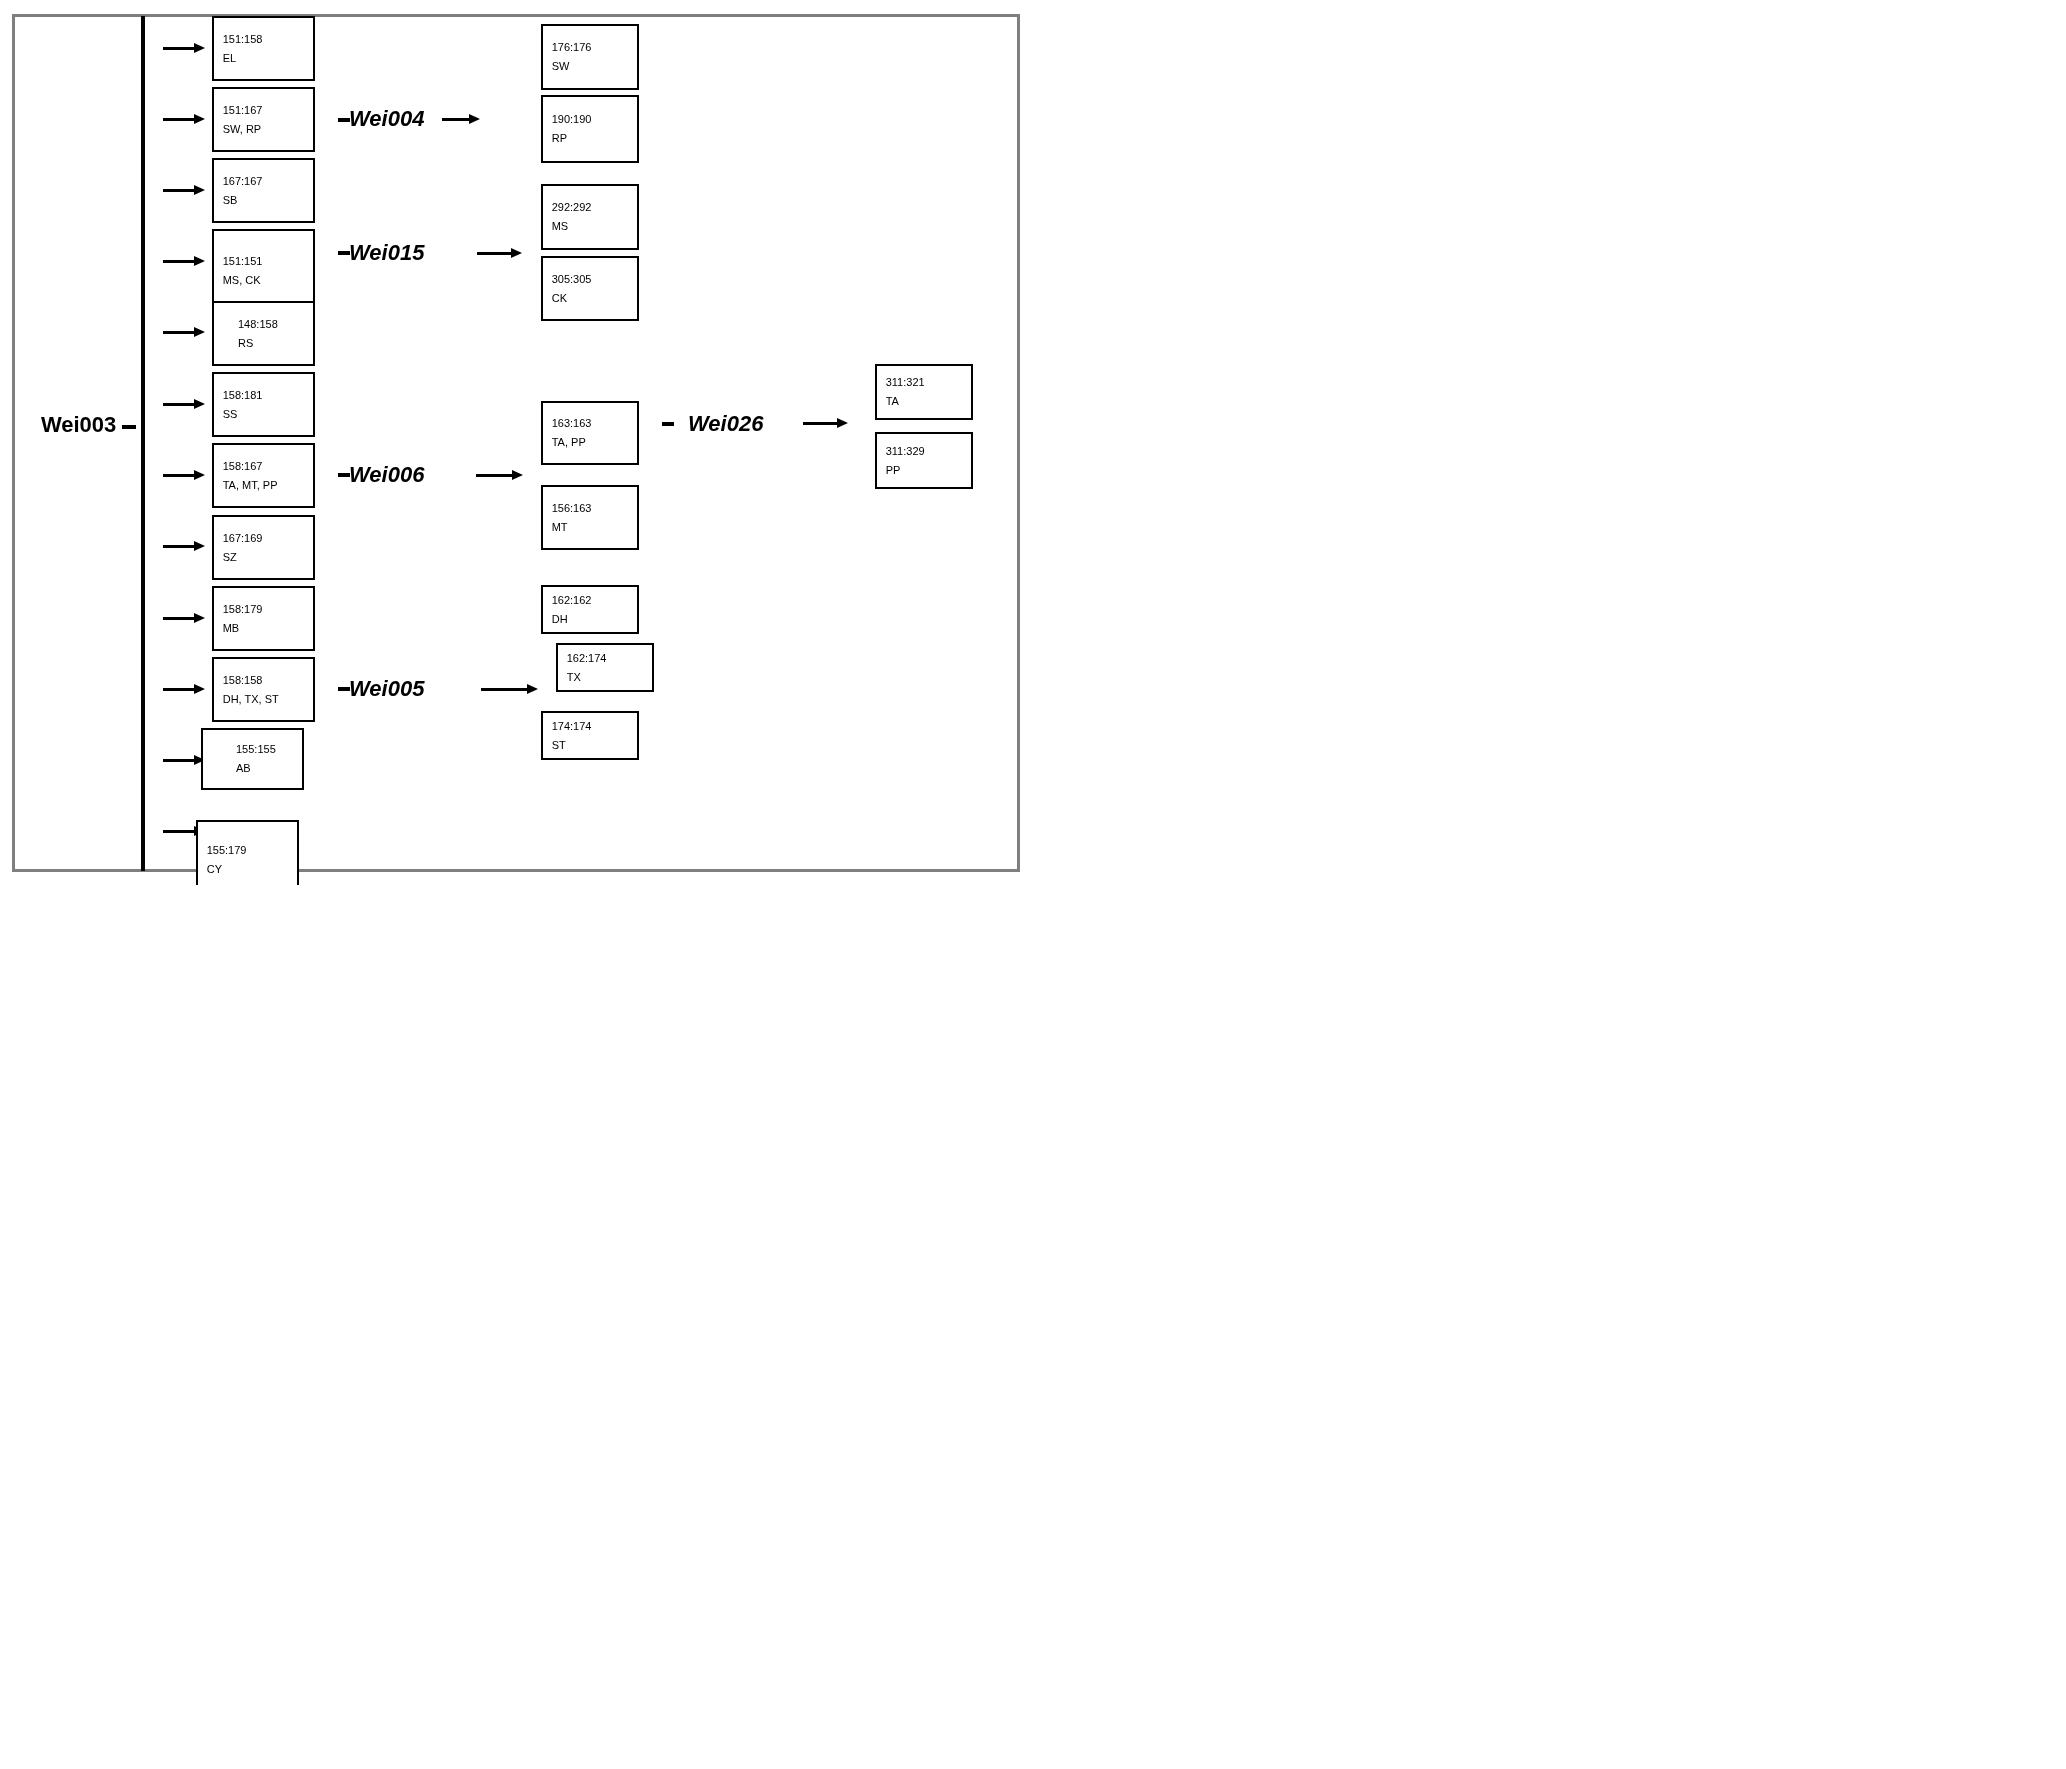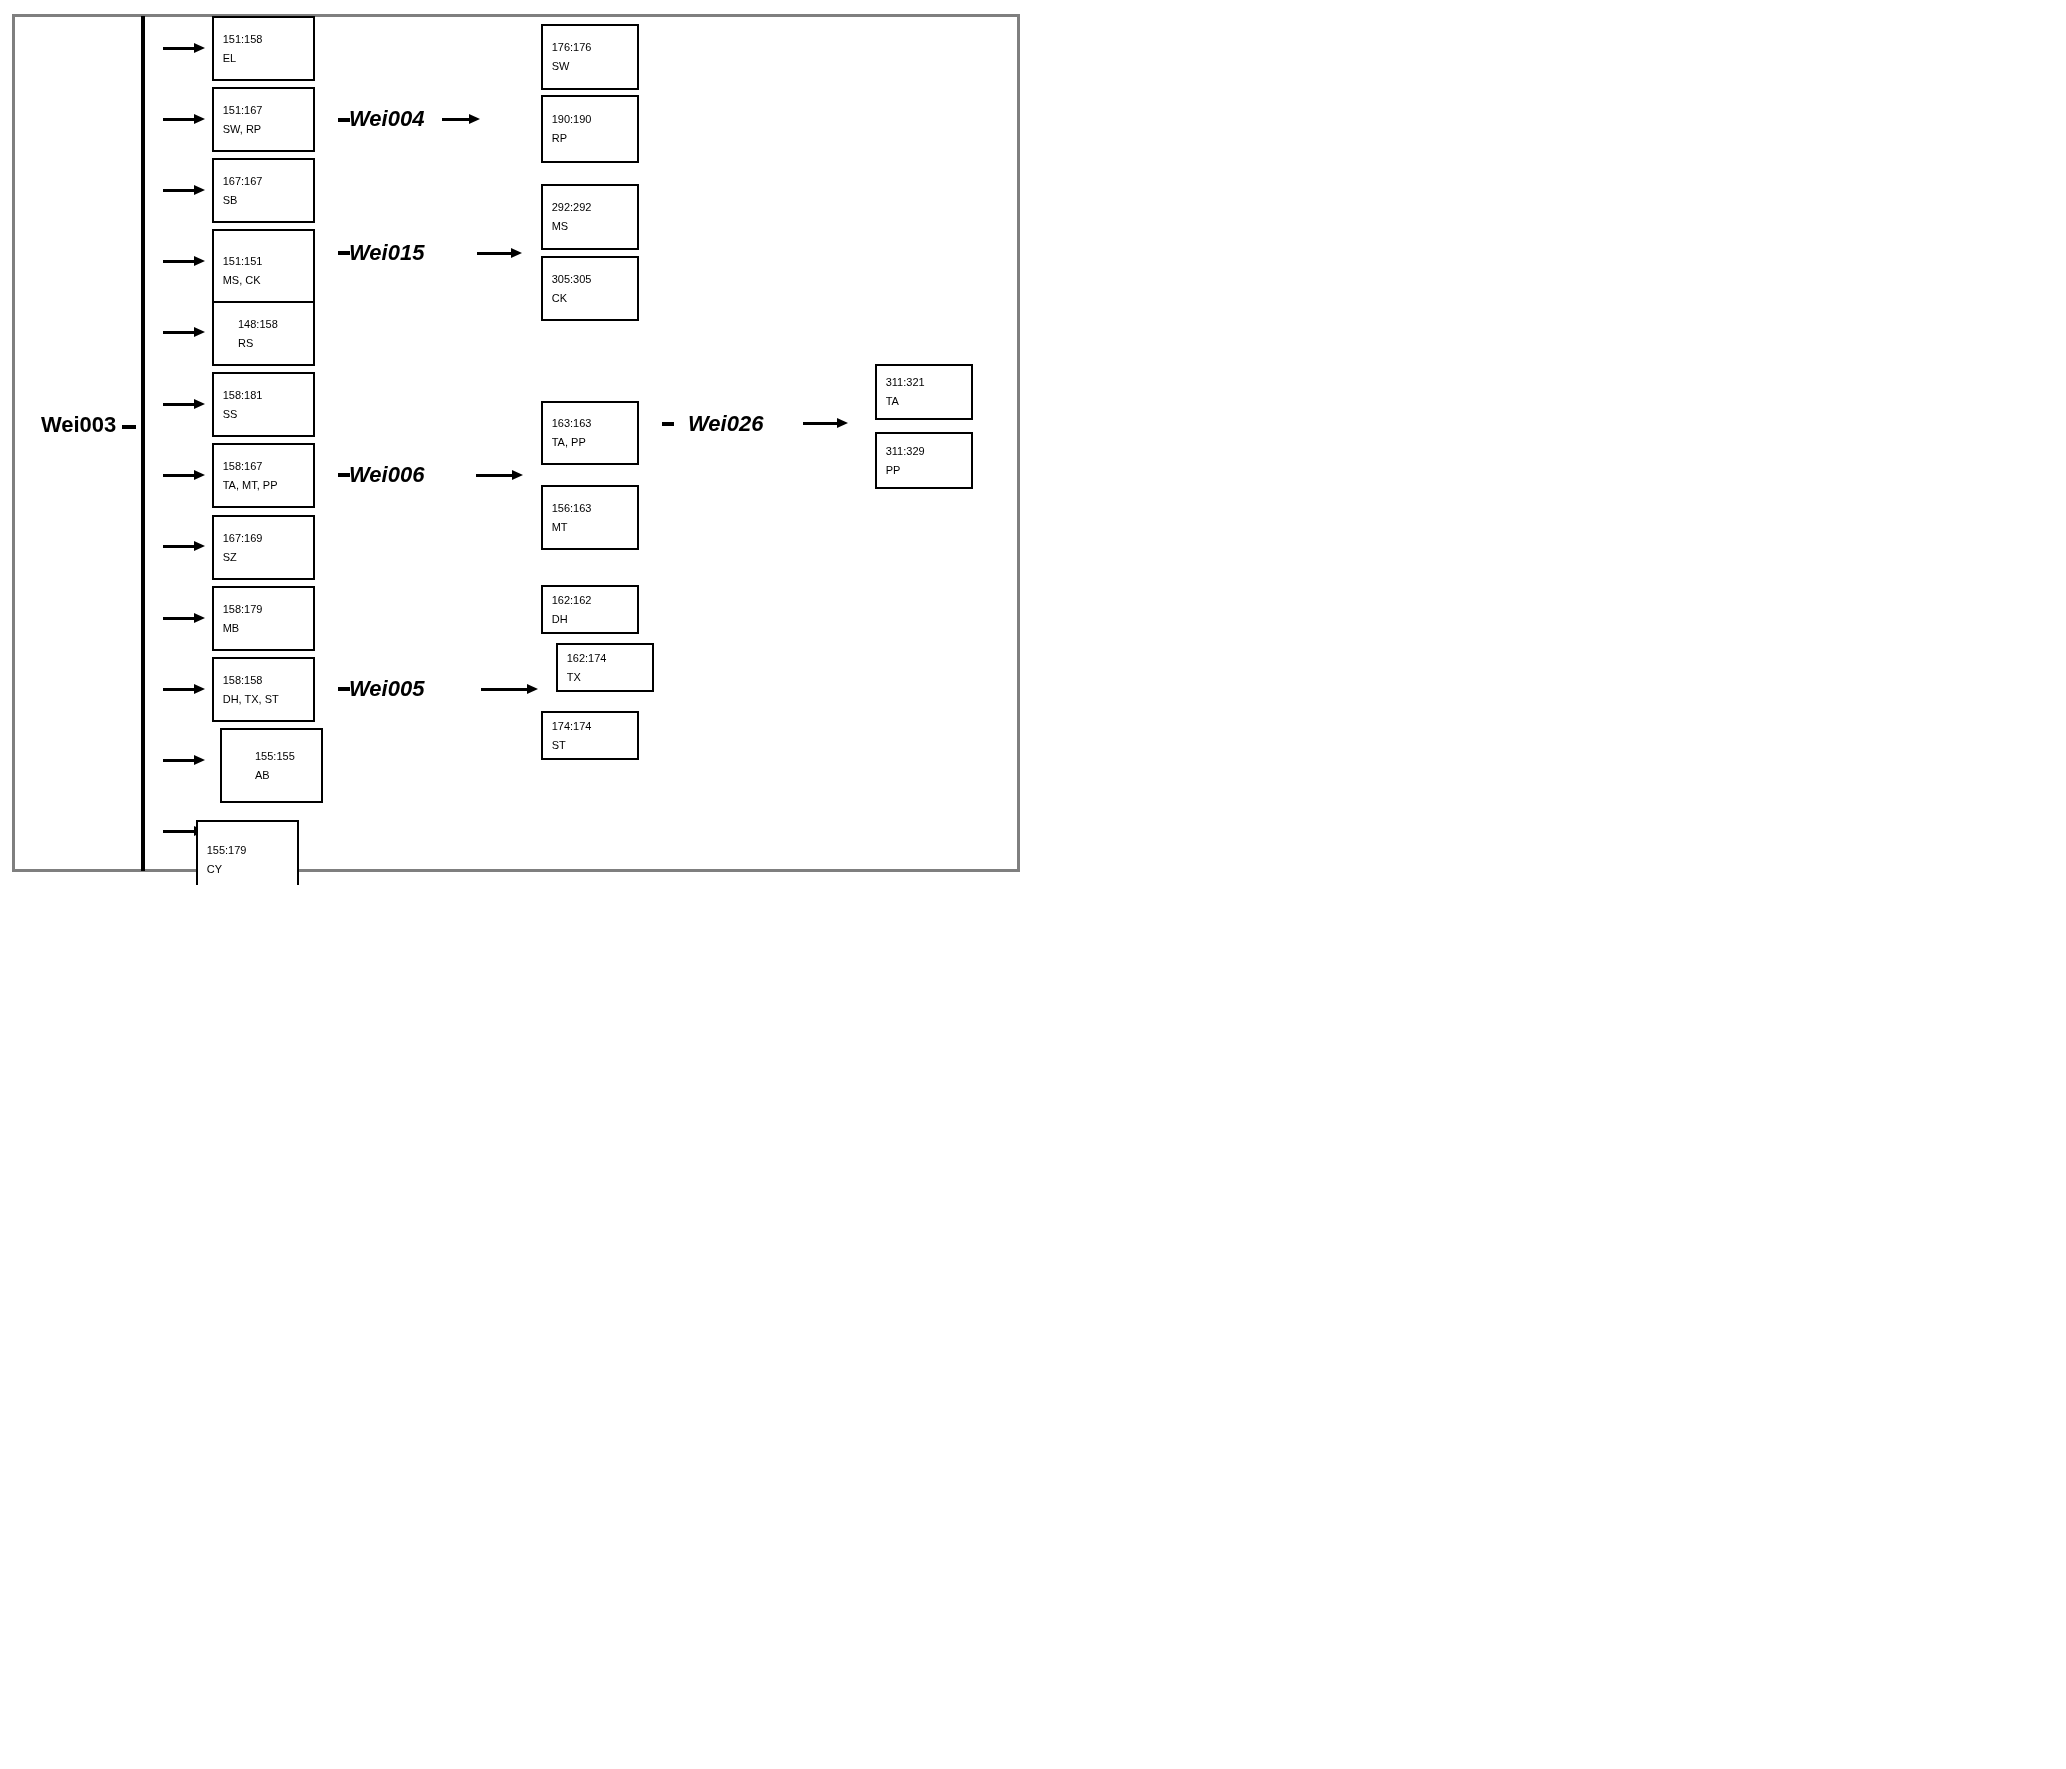--- a/index.html
+++ b/index.html
@@ -98,21 +98,21 @@
     <div class="who">SZ</div>
   </div>
   <div class="box" style="left:212px;top:586px;height:65px;">
     <div class="val">158:179</div>
     <div class="who">MB</div>
   </div>
   <div class="box" style="left:212px;top:657px;height:65px;">
     <div class="val">158:158</div>
     <div class="who">DH, TX, ST</div>
   </div>
-  <div class="box" style="left:220px;top:728px;height:75px;padding-left:33px;">
+  <div class="box" style="left:201px;top:728px;height:62px;padding-left:33px;">
     <div class="val">155:155</div>
     <div class="who">AB</div>
   </div>
   <div class="box" style="left:196px;top:799px;height:80px;margin-top:21px;">
     <div class="val">155:179</div>
     <div class="who">CY</div>
   </div>
 
   <div class="dash" style="left:338px;top:118px;width:12.4px;"></div>
   <div class="biglabel glabel" style="left:349px;top:106px;">Wei004</div>

